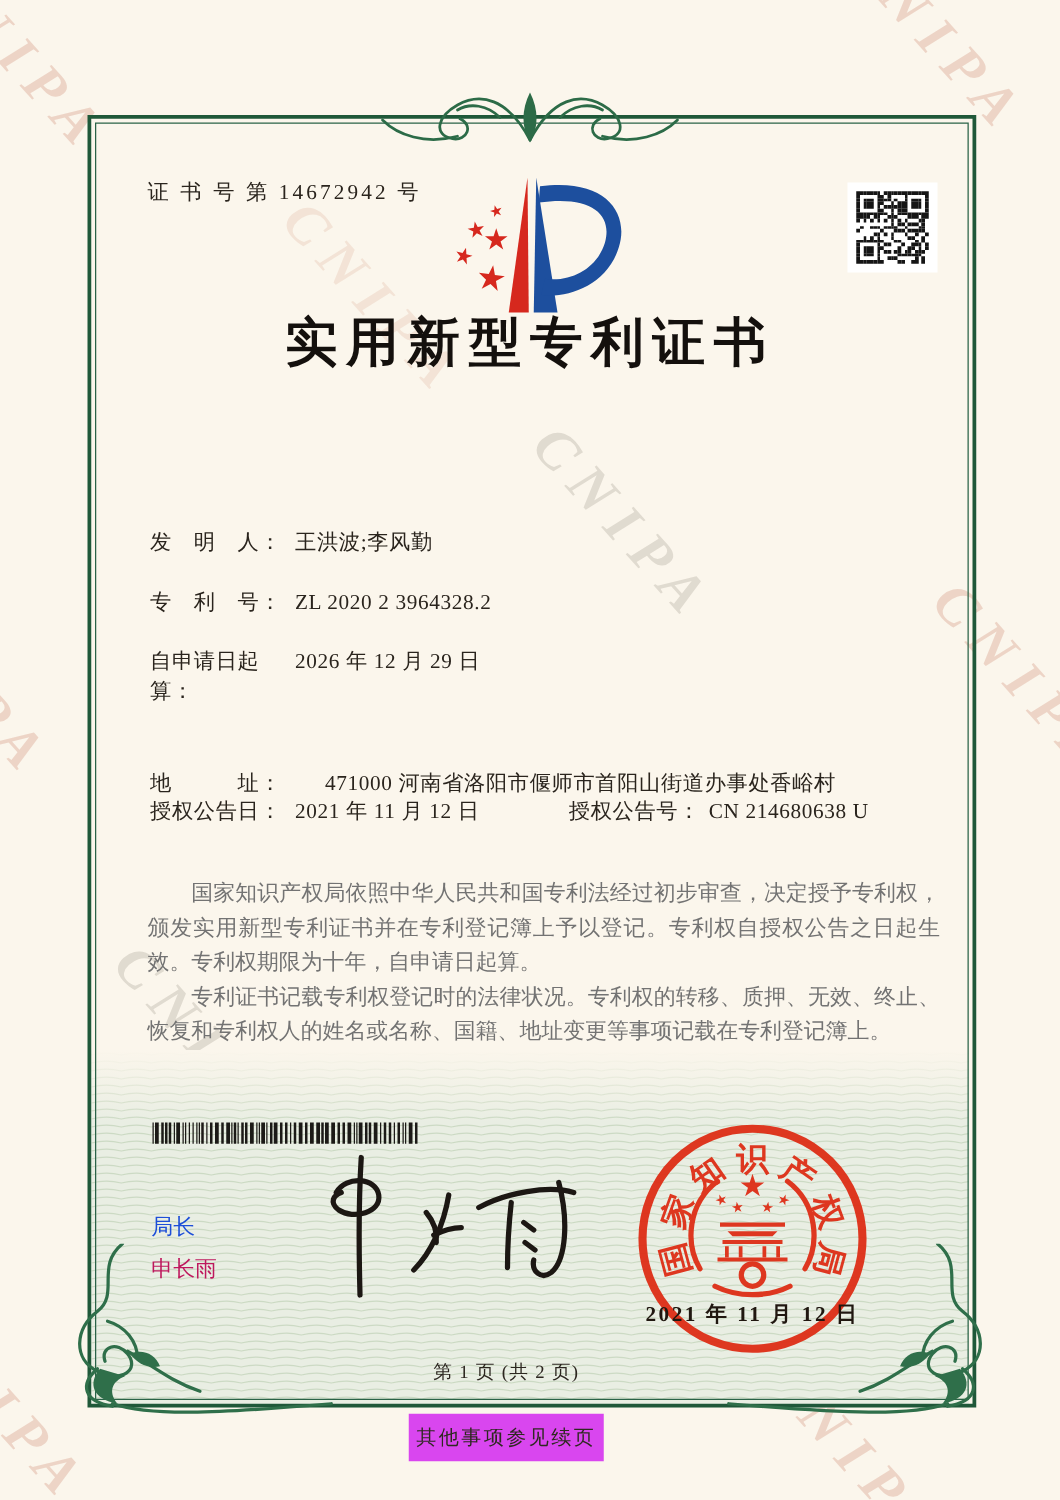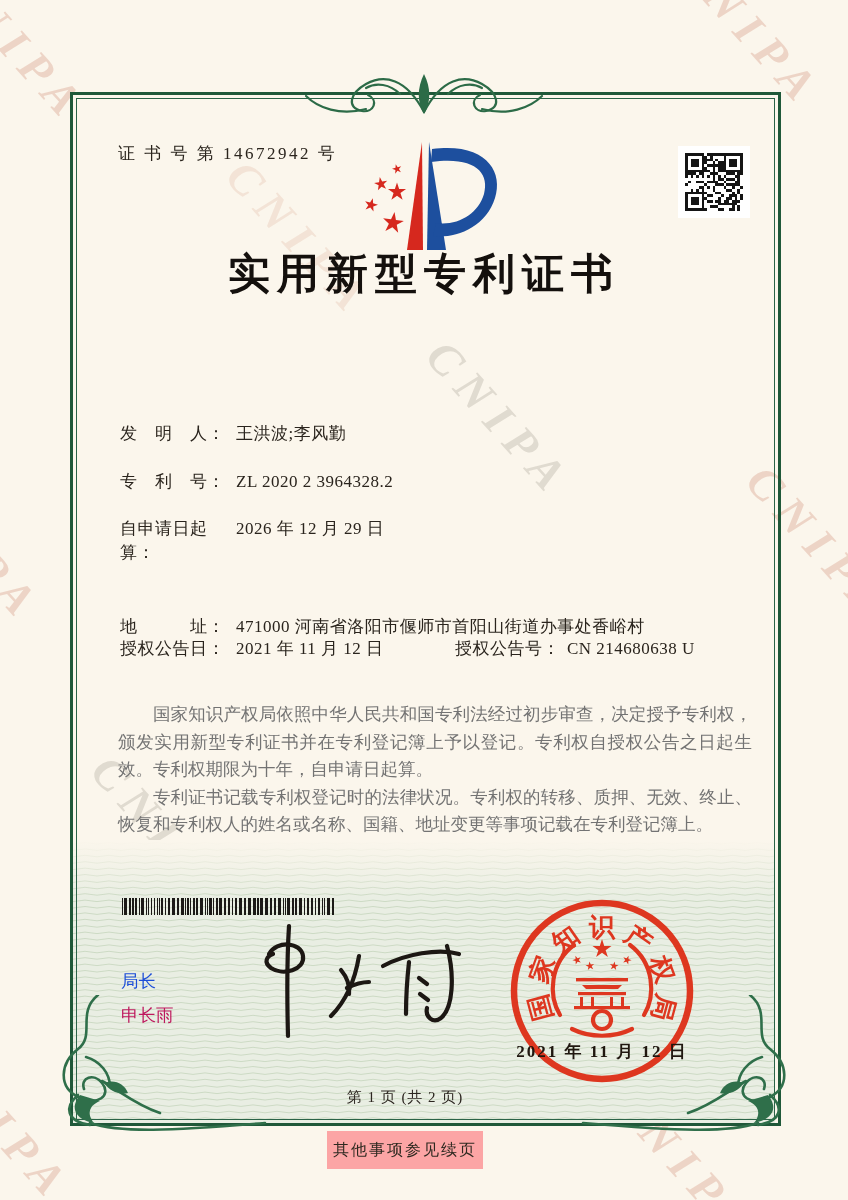--- a/index.html
+++ b/index.html
@@ -47,21 +47,21 @@
   .sig-name{position:absolute; left:121px; top:1003px; font-size:17.5px; color:#be185d;}
   .signature-svg{position:absolute; left:243px; top:918px;}
   .seal-svg{position:absolute; left:507px; top:896px; opacity:.93;}
   .sealch{fill:#de2a12; font-family:"Liberation Serif","DejaVu Serif",serif;
     font-size:26px; font-weight:700; text-anchor:middle;}
   .seal-date{position:absolute; left:512px; top:1040px; width:180px; text-align:center;
     font-size:17px; font-weight:600; letter-spacing:2px; color:#201710;}
   .pagefooter{position:absolute; left:325px; top:1088px; width:160px; text-align:center;
     font-size:15px; color:#2c2620; letter-spacing:1px;}
   .contbox{position:absolute; left:327px; top:1131px; width:156px; height:38px;
-    background:#fca5a5; display:flex; align-items:center; justify-content:center;
+    background:#d946ef; display:flex; align-items:center; justify-content:center;
     font-size:16px; color:#2e2920; letter-spacing:2px;}
   
   .qr{position:absolute; left:678px; top:146px; width:72px; height:72px; background:#fff;
     box-sizing:border-box; padding:7px; display:grid;
     grid-template-columns:repeat(21,2.76px); grid-auto-rows:2.76px;}
   .qr b{display:block;}
   .qr b.d{background:#151515;}
   .logo-svg{position:absolute; left:336px; top:136px;}
 </style>
 </head>
@@ -600,21 +600,21 @@
     <span class="val">王洪波;李风勤</span>
   </div>
   <div class="row" style="top:470px;align-items:center;">
     <span class="lab">专　利　号：</span>
     <span class="val">ZL 2020 2 3964328.2</span>
   </div>
   <div class="row" style="top:517px;">
     <span class="lab">自申请日起算：</span>
     <span class="val">2026 年 12 月 29 日</span>
   </div>
-  <div class="row" style="top:615px;">
+  <div class="row" style="top:615px;gap:24px;">
     <span class="lab">地　　　址：</span>
     <span class="val">471000 河南省洛阳市偃师市首阳山街道办事处香峪村</span>
   </div>
   <div class="row" style="top:637px;">
     <span class="lab">授权公告日：</span>
     <span class="val">2021 年 11 月 12 日</span>
     <span class="pair2">
       <span class="lab">授权公告号：</span>
       <span class="val">CN 214680638 U</span>
     </span>

